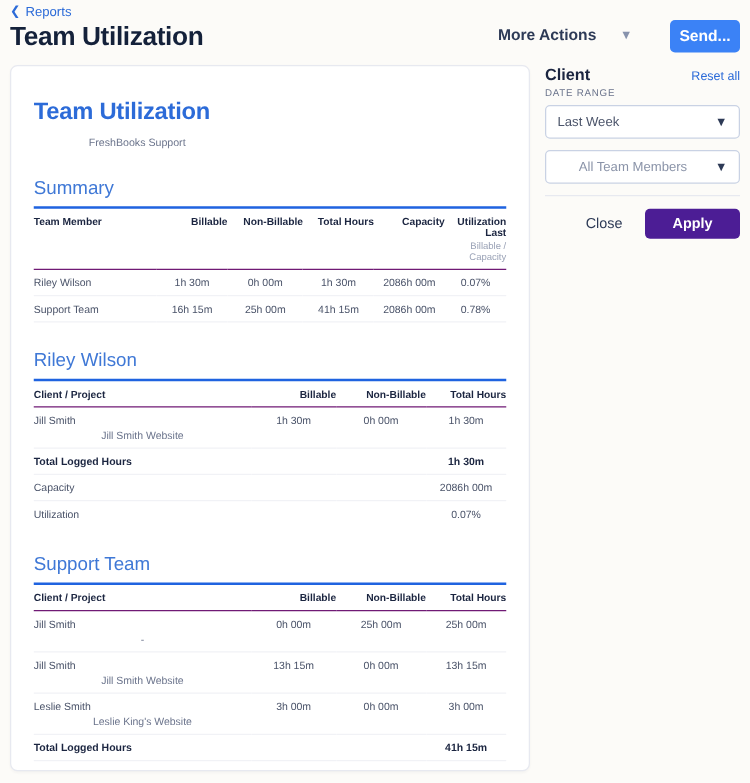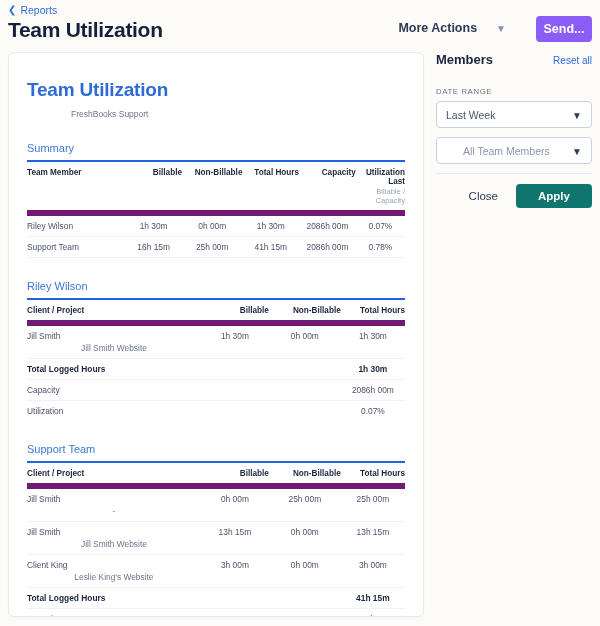--- a/index.html
+++ b/index.html
@@ -25,21 +25,21 @@
 
   .more-actions {
     position: absolute; right: 94px; top: 21px;
     display: flex; align-items: center; gap: 19px;
     font-size: 12.5px; font-weight: bold; color: #2D3A56; cursor: pointer;
   }
   .more-actions .caret { color: #8792AC; font-size: 10px; }
   .send-btn {
     position: absolute; right: 8px; top: 16px;
     width: 56px; height: 26px; border-radius: 4px;
-    background: #8b5cf6; color: #fff; border: none;
+    background: #3b82f6; color: #fff; border: none;
     font-size: 12.5px; font-weight: bold;
     font-family: "Liberation Sans", sans-serif;
     cursor: pointer;
   }
 
   
   .card {
     position: absolute; left: 8px; top: 52px;
     width: 416px; height: 565px;
     background: #fff;
@@ -51,29 +51,29 @@
   .card-inner { padding: 26px 18px 10px 18px; }
 
   .report-title {
     font-size: 19px; font-weight: bold; color: #2C6BD8;
     letter-spacing: -0.2px; margin-bottom: 7px;
   }
   .report-sub { font-size: 8.5px; color: #6B748C; line-height: 1.45; padding-left: 44px; }
 
   .section { margin-top: 22px; }
   .section-label {
-    font-size: 11px; color: #3F78D6; margin-bottom: 6px;
+    font-size: 15px; color: #3F78D6; margin-bottom: 6px;
   }
   .rule { height: 2px; background: #1F63E0; }
 
   table.rpt { width: 100%; border-collapse: collapse; table-layout: fixed; }
   table.rpt th {
     font-size: 8.2px; font-weight: bold; color: #1B2540;
     text-align: right; padding: 6px 0 5px 0; vertical-align: top;
-    border-bottom: 6px solid #701a75;
+    border-bottom: 1px solid #701a75;
     margin-top: 11px;
   }
   table.rpt th.l { text-align: left; }
   table.rpt th .sub {
     display: block; font-weight: normal; color: #9AA2B6;
     font-size: 7.6px; margin-top: 1px;
   }
   table.rpt td {
     font-size: 8.4px; color: #4A5369; text-align: center;
     padding: 5px 0; border-bottom: 1px solid #F1F2F6;
@@ -87,21 +87,21 @@
   table.rpt tr.plain td { border-bottom: 1px solid #F1F2F6; }
   table.rpt tr.last td { border-bottom: none; }
 
   
   .filters { position: absolute; left: 436px; top: 52px; width: 156px; }
   .filters-head { display: flex; align-items: baseline; justify-content: space-between; }
   .filters-title { font-size: 13px; font-weight: bold; color: #1B2540; }
   .reset-all { font-size: 10px; color: #2C6BD8; cursor: pointer; }
   .field-label {
     font-size: 7.8px; color: #6B748C; letter-spacing: 0.6px;
-    margin: 20px 0 5px 0; text-transform: uppercase;
+    margin: 3px 0 5px 0; text-transform: uppercase;
   }
   .select {
     position: relative; height: 27px; width: 156px;
     border: 1px solid #C9D2E4; border-radius: 4px; background: #fff;
     display: flex; align-items: center; padding: 0 9px;
     font-size: 10.5px; color: #4A5369; cursor: pointer;
     margin-bottom: 9px;
   }
   .select .ph { color: #8A93A8; margin-left: 17px; }
   .select .caret {
@@ -112,21 +112,21 @@
   .panel-actions {
     display: flex; align-items: center; justify-content: flex-end; gap: 16px;
     margin-top: 10px;
   }
   .close-btn {
     background: none; border: none; font-size: 11.5px; color: #2D3A56;
     font-family: "Liberation Sans", sans-serif; cursor: pointer; padding: 4px 2px;
   }
   .apply-btn {
     width: 76px; height: 24px; border: none; border-radius: 4px;
-    background: #0f766e; color: #fff; font-size: 11.5px; font-weight: bold;
+    background: #4c1d95; color: #fff; font-size: 11.5px; font-weight: bold;
     font-family: "Liberation Sans", sans-serif; cursor: pointer;
   }
 </style>
 </head>
 <body>
 
 <div class="page">
 
   <div class="breadcrumb">
     <span class="chev">❮</span>
@@ -276,21 +276,21 @@
               <td class="l">
                 <span>Jill Smith</span>
                 <span class="sub2">Jill Smith Website</span>
               </td>
               <td>13h 15m</td>
               <td>0h 00m</td>
               <td>13h 15m</td>
             </tr>
             <tr>
               <td class="l">
-                <span>Client King</span>
+                <span>Leslie Smith</span>
                 <span class="sub2">Leslie King's Website</span>
               </td>
               <td>3h 00m</td>
               <td>0h 00m</td>
               <td>3h 00m</td>
             </tr>
             <tr class="total">
               <td class="l">Total Logged Hours</td>
               <td></td>
                 <td></td>
@@ -305,21 +305,21 @@
 
           </tbody>
         </table>
       </div>
 
     </div>
   </div>
 
   <div class="filters">
     <div class="filters-head">
-      <span class="filters-title">Members</span>
+      <span class="filters-title">Client</span>
       <span class="reset-all">Reset all</span>
     </div>
 
     <div class="field-label">DATE RANGE</div>
 
     <div class="select">
       <span>Last Week</span>
       <span class="caret">▼</span>
     </div>
 

